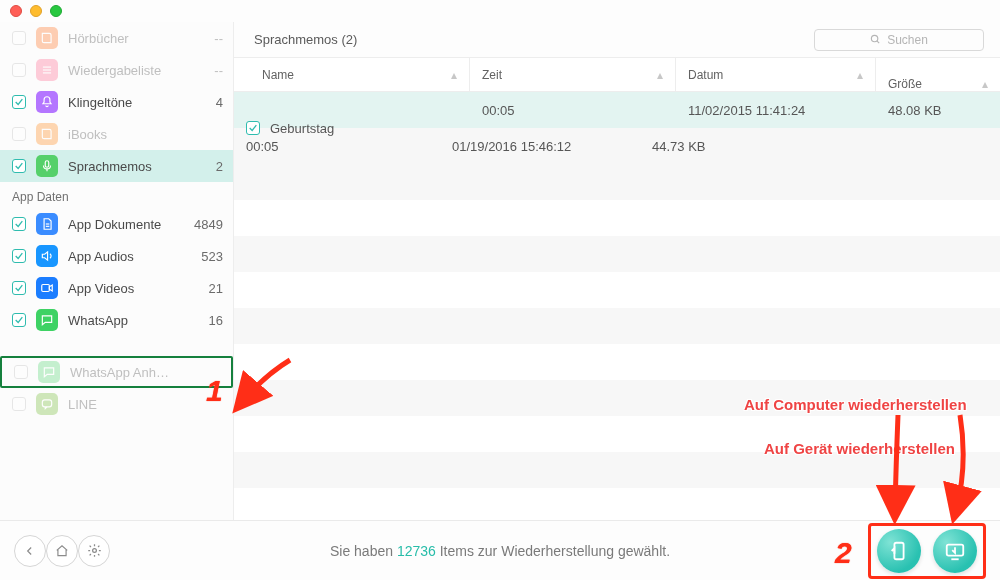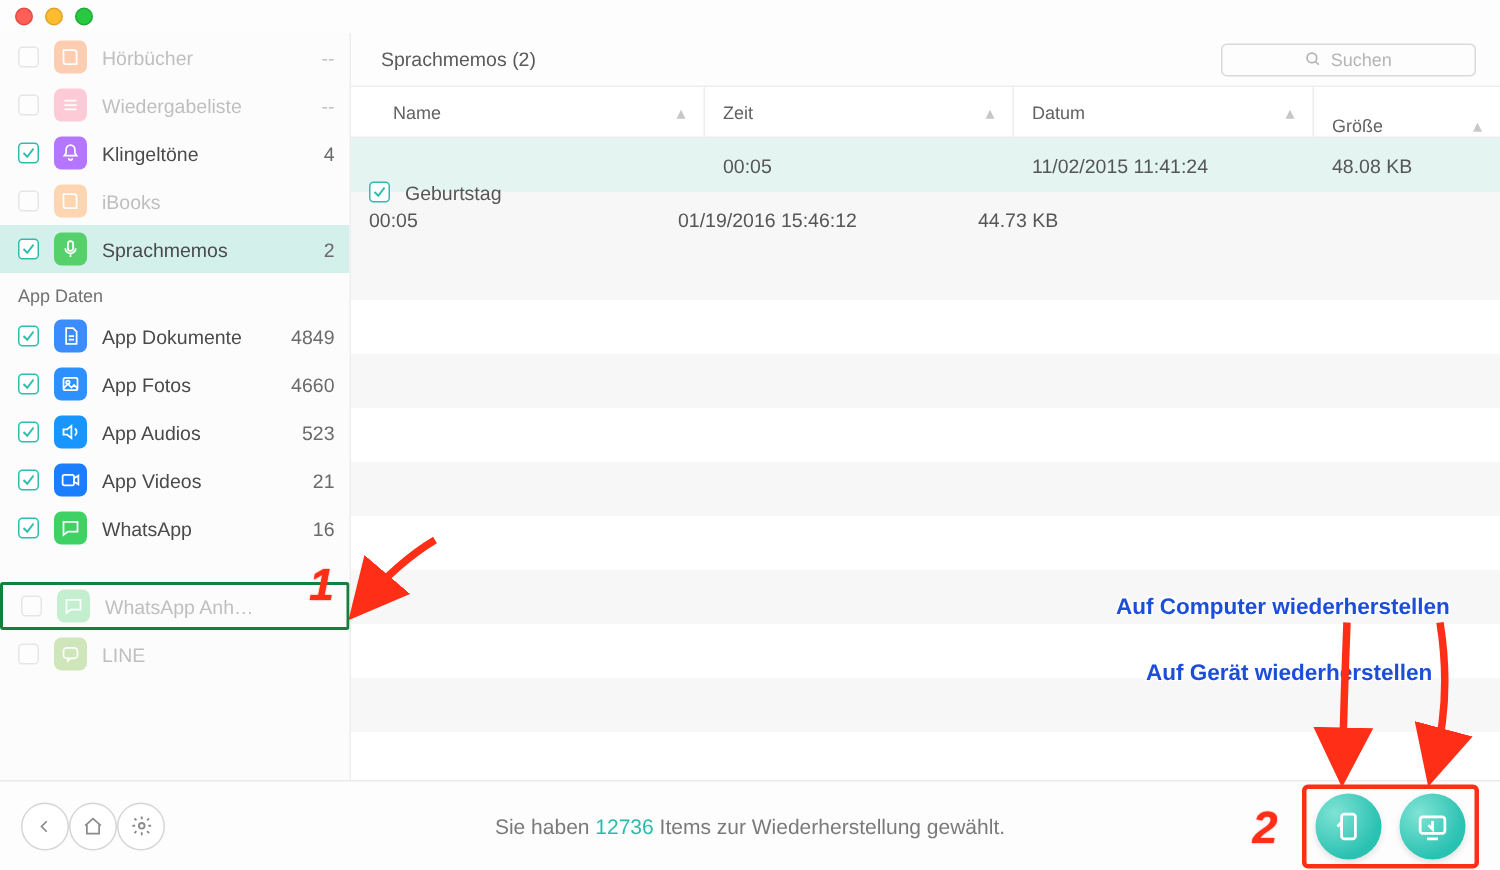--- a/index.html
+++ b/index.html
@@ -61,21 +61,21 @@
   .footer { height: 60px; border-top:1px solid #eaeaea; display:flex; align-items:center; padding: 0 14px; background:#fdfdfd; position:relative; }
   .circ-btn { width:32px; height:32px; border-radius:50%; border:1px solid #d6d6d6; background:#fff; display:flex; align-items:center; justify-content:center; color:#8b8b8b; }
   .status-text { position:absolute; left:0; right:0; text-align:center; color:#7a7a7a; font-size:14px; pointer-events:none; }
   .status-text .num { color:#28bda9; }
   .action-btn { width:44px; height:44px; border-radius:50%; background: radial-gradient(circle at 30% 30%, #7fe3d5, #29c1b1 70%); display:flex; align-items:center; justify-content:center; box-shadow: 0 2px 4px rgba(0,0,0,.12); }
   .action-wrap { margin-left:auto; display:flex; gap:12px; border:3px solid #ff2e17; border-radius:4px; padding:3px 6px; position:relative; }
 
   
   .overlay { position:absolute; inset:0; pointer-events:none; z-index: 50; }
   .ann-num { font-family: Arial, sans-serif; font-size:30px; font-weight:800; font-style:italic; color:#ff2e17; position:absolute; text-shadow: 0 0 1px #ff2e17; }
-  .ann-text { position:absolute; color:#1d4ed8; font-weight:700; font-size:15px; text-shadow: 1px 1px 0 #fff, -1px -1px 0 #fff, 1px -1px 0 #fff, -1px 1px 0 #fff; }
+  .ann-text { position:absolute; color:#ef4444; font-weight:700; font-size:15px; text-shadow: 1px 1px 0 #fff, -1px -1px 0 #fff, 1px -1px 0 #fff, -1px 1px 0 #fff; }
   .arrow-svg { position:absolute; overflow:visible; }
 </style>
 </head>
 <body>
 
 <div class="window">
 
   <div class="titlebar">
     <div class="tl red"></div>
     <div class="tl yellow"></div>
@@ -157,36 +157,20 @@
             </div>
     <div class="side-icon" style="background:#3a8cff; ">
               <svg width="14" height="14" viewBox="0 0 24 24" fill="none" stroke="#fff" stroke-width="2">
                 <path d="M7 3h8l4 4v14H7z"></path>
                 <line x1="10" y1="12" x2="16" y2="12"></line>
                 <line x1="10" y1="16" x2="16" y2="16"></line>
               </svg>
             </div>
     <div class="side-label">App Dokumente</div>
     <div class="side-count">4849</div>
-  </div>
-          <div class="side-item  ">
-    <div class="cb checked ">
-              <svg width="10" height="10" viewBox="0 0 24 24" fill="none" stroke-width="3">
-                <path d="M4 12 L10 18 L20 5"></path>
-              </svg>
-            </div>
-    <div class="side-icon" style="background:#2d90ff; ">
-              <svg width="14" height="14" viewBox="0 0 24 24" fill="none" stroke="#fff" stroke-width="2">
-                <rect x="4" y="5" width="16" height="14" rx="2"></rect>
-                <circle cx="9" cy="10" r="2"></circle>
-                <path d="M4 17l5-5 4 4 3-3 4 4"></path>
-              </svg>
-            </div>
-    <div class="side-label">App Fotos</div>
-    <div class="side-count">4660</div>
   </div>
           <div class="side-item  ">
     <div class="cb checked ">
               <svg width="10" height="10" viewBox="0 0 24 24" fill="none" stroke-width="3">
                 <path d="M4 12 L10 18 L20 5"></path>
               </svg>
             </div>
     <div class="side-icon" style="background:#1896ff; ">
               <svg width="14" height="14" viewBox="0 0 24 24" fill="none" stroke="#fff" stroke-width="2">
                 <path d="M4 9h4l5-4v14l-5-4H4z"></path>

